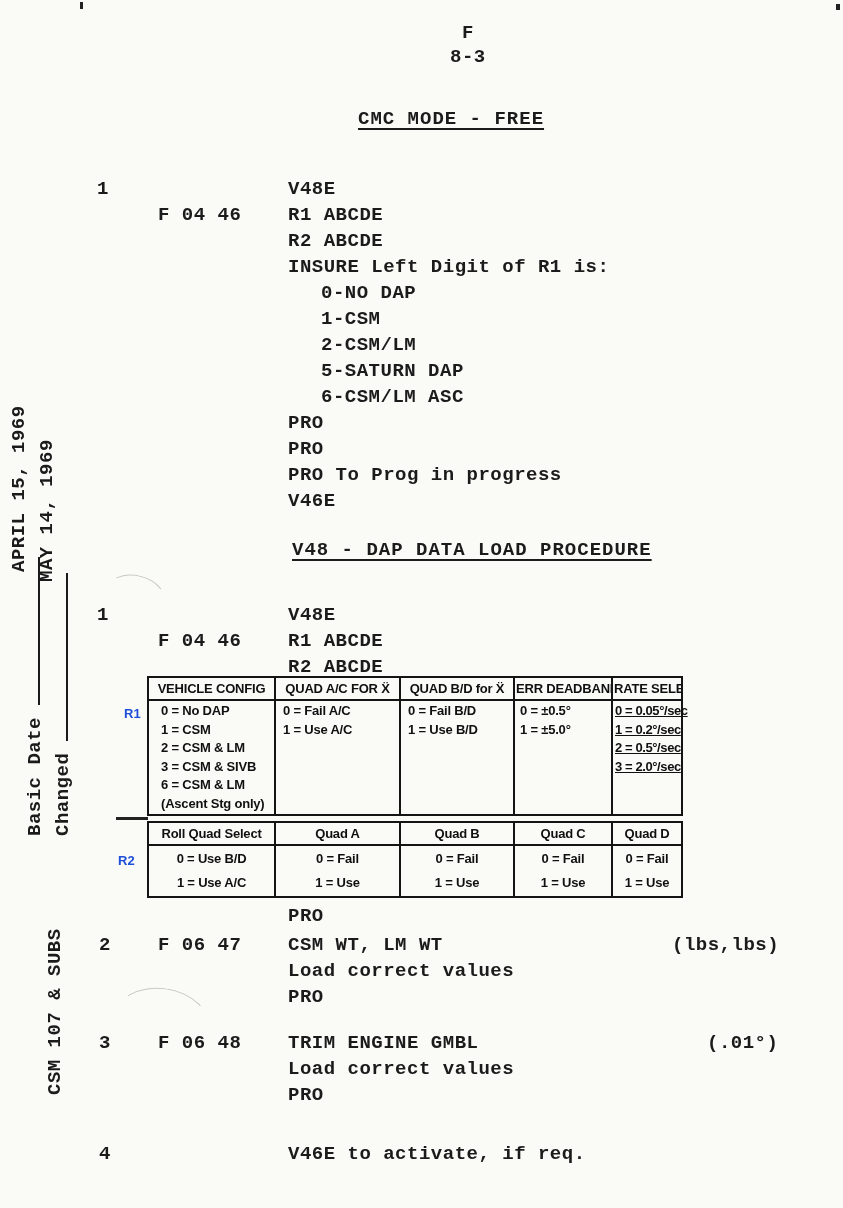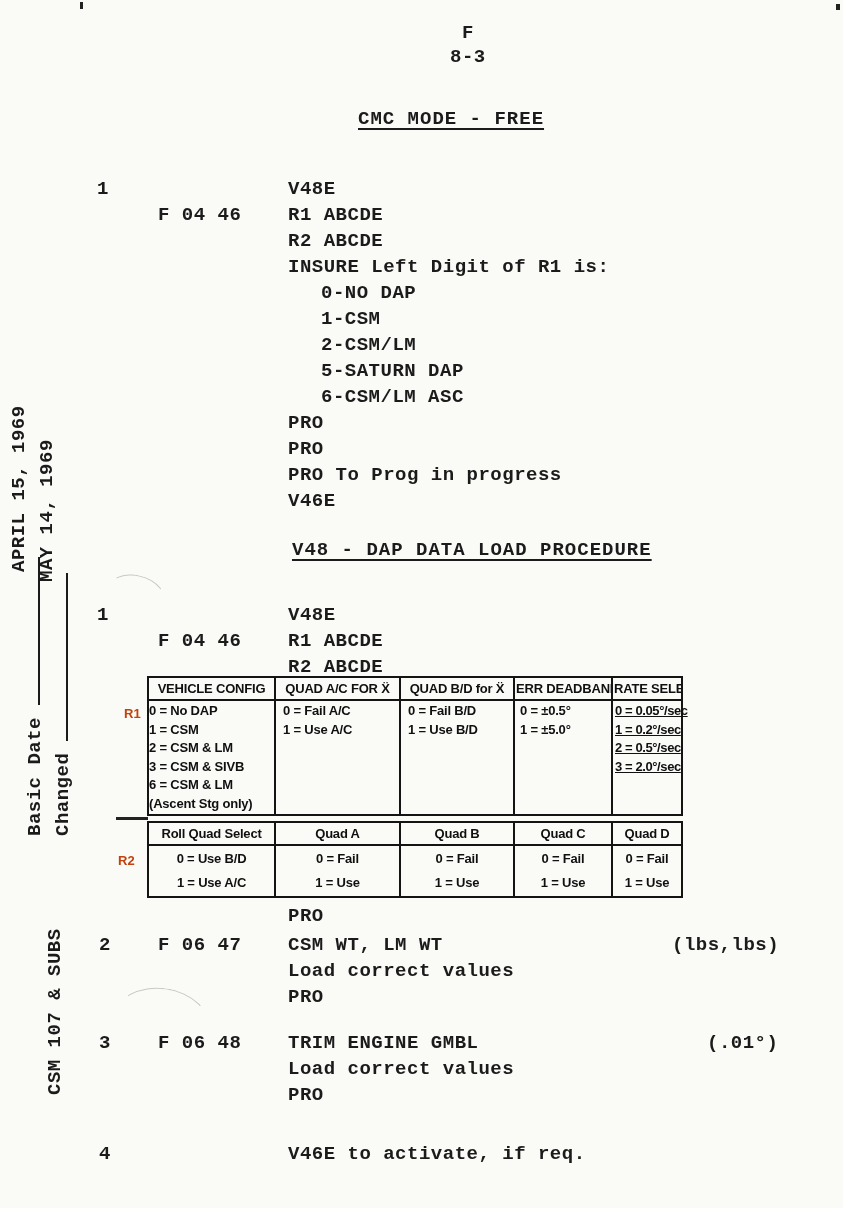--- a/index.html
+++ b/index.html
@@ -19,21 +19,21 @@
   }
   .vline{ display:inline-block; border-bottom:2px solid #1b1b1b; height:14px; vertical-align:baseline; }
   
   .dap{ position:absolute; border-collapse:collapse; table-layout:fixed;
         font-family:"Liberation Sans","DejaVu Sans",sans-serif;
         font-size:13px; font-weight:bold; letter-spacing:-0.2px; color:#101010; }
   .dap th,.dap td{ border:2px solid #141414; padding:1px 2px; vertical-align:top; }
   .dap th{ text-align:center; padding:3px 1px; white-space:nowrap; overflow:hidden; }
   .dap td div{ line-height:18.5px; white-space:nowrap; }
   .dap .ctr div{ text-align:center; line-height:24px; }
-  .rowlab{ position:absolute; font-family:"Liberation Sans",sans-serif; font-weight:bold; font-size:13px; color:#c2410c; }
+  .rowlab{ position:absolute; font-family:"Liberation Sans",sans-serif; font-weight:bold; font-size:13px; color:#1d4ed8; }
   .speck{ position:absolute; background:#222; }
   .arc{ position:absolute; border:1.5px solid #c9c8c2; border-color:#c9c8c2 transparent transparent transparent; border-radius:50%; }
 </style>
 </head>
 <body>
 
 <div class="page">
 
   <div class="speck" style="left:80px;top:2px;width:3px;height:7px;"></div>
   <div class="speck" style="left:836px;top:4px;width:4px;height:6px;"></div>
@@ -80,21 +80,21 @@
       </colgroup>
     <tbody>
         <tr>
       <th>VEHICLE CONFIG</th>
       <th>QUAD A/C FOR Ẍ</th>
       <th>QUAD B/D for Ẍ</th>
       <th>ERR DEADBAND</th>
       <th>RATE SELECT</th>
     </tr>
     <tr>
-      <td style="padding-left:0;">
+      <td style="padding-left:12px;">
         <div>0 = No DAP</div>
         <div>1 = CSM</div>
         <div>2 = CSM &amp; LM</div>
         <div>3 = CSM &amp; SIVB</div>
         <div>6 = CSM &amp; LM</div>
         <div>(Ascent Stg only)</div>
       </td>
       <td style="padding-left:7px;">
         <div>0 = Fail A/C</div>
         <div>1 = Use A/C</div>

